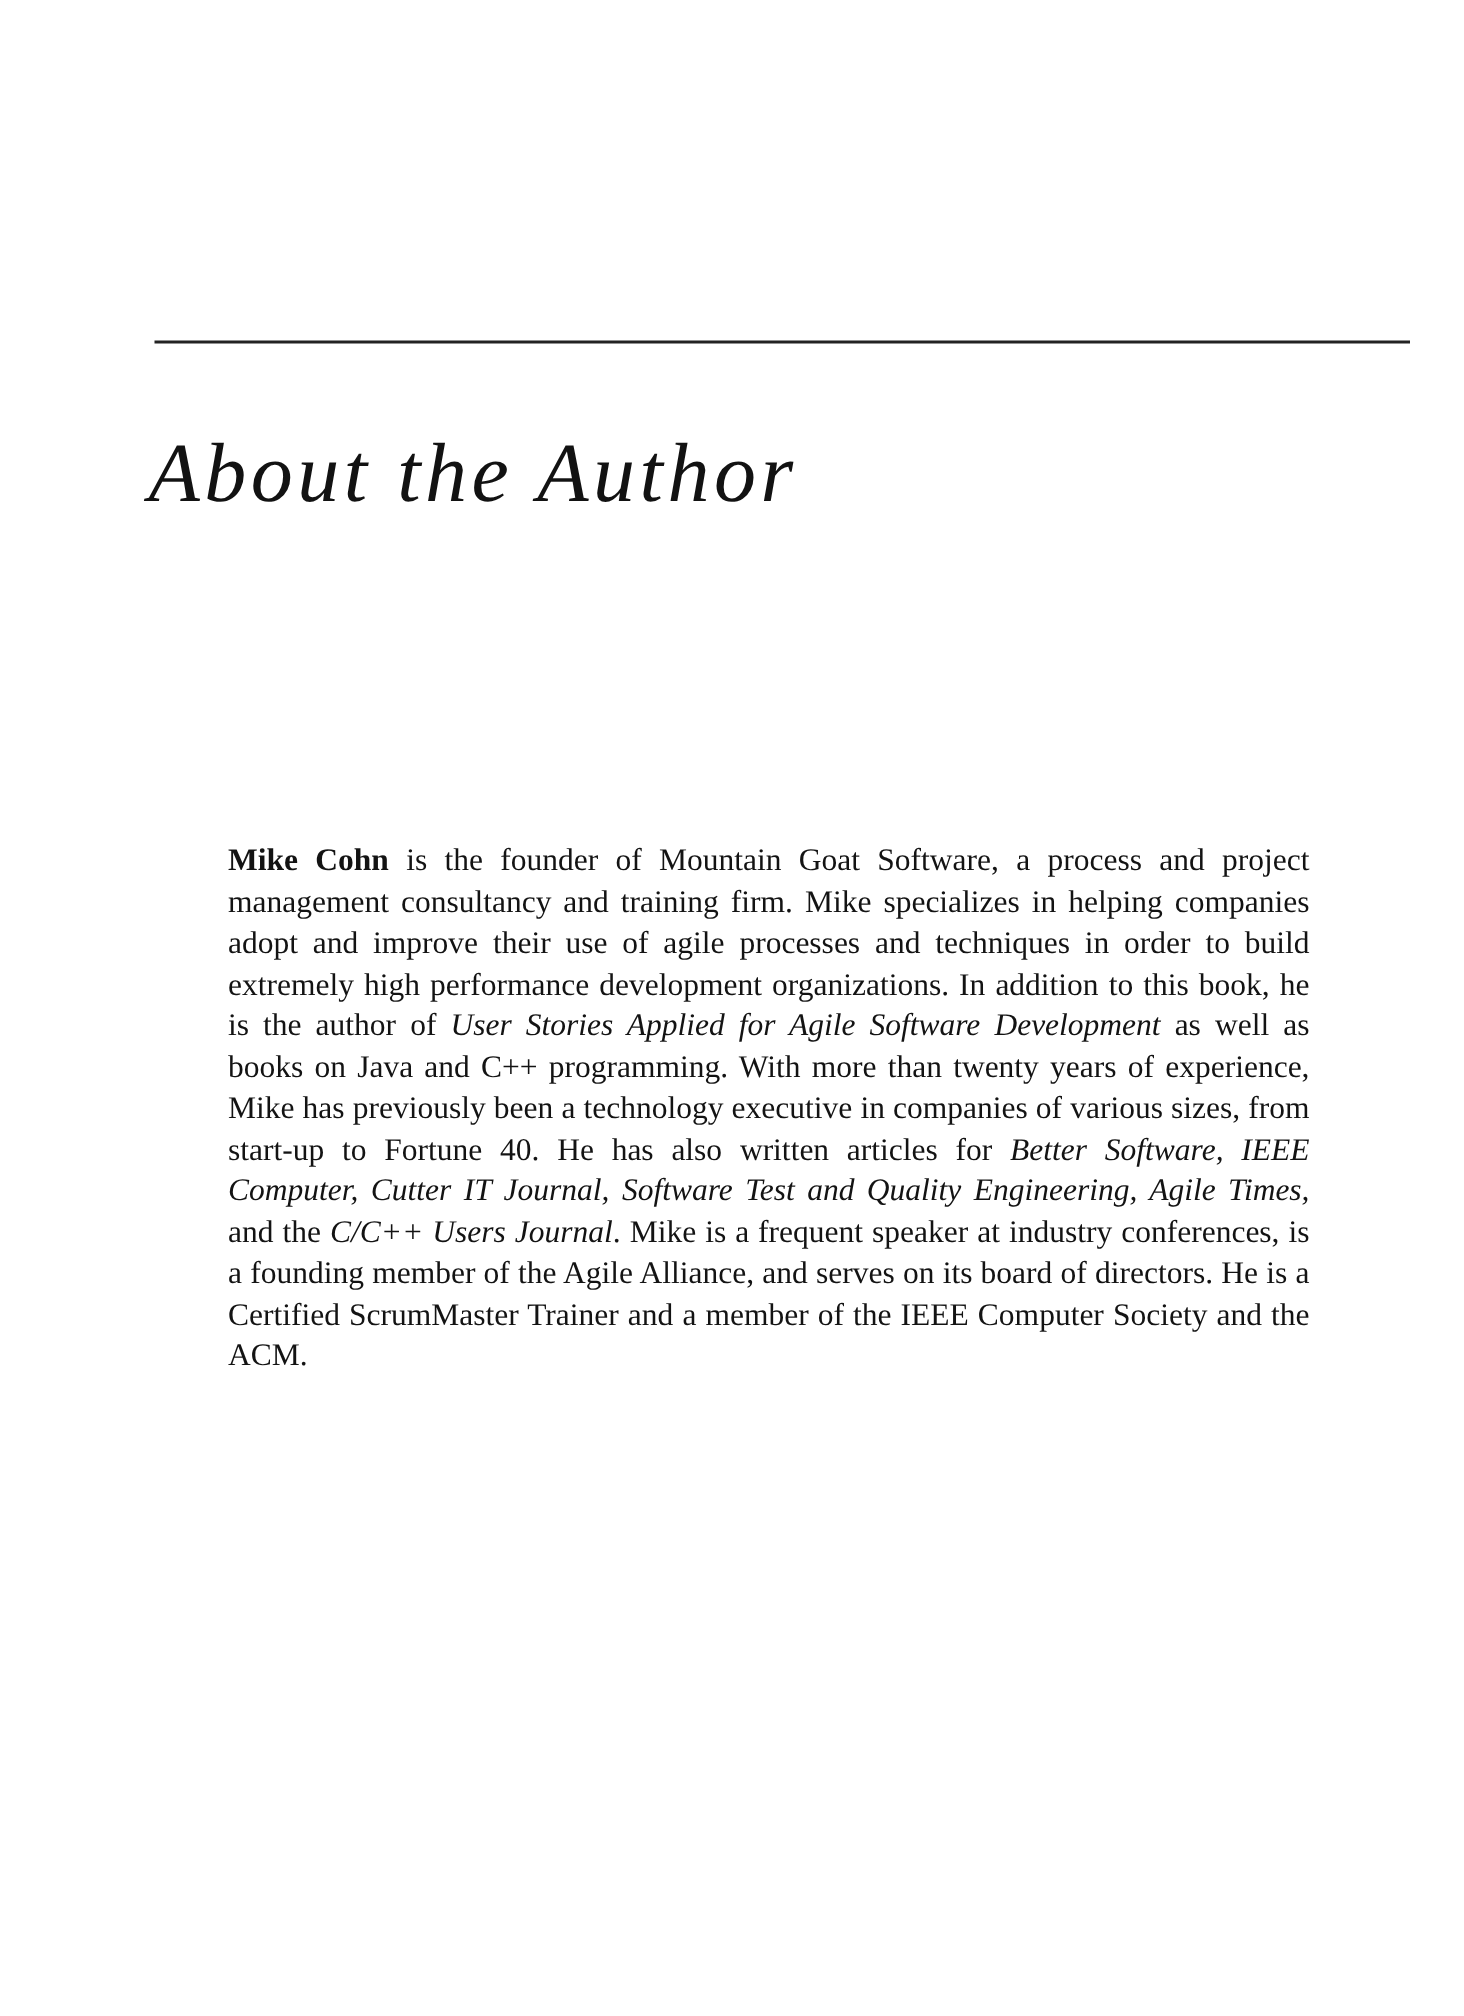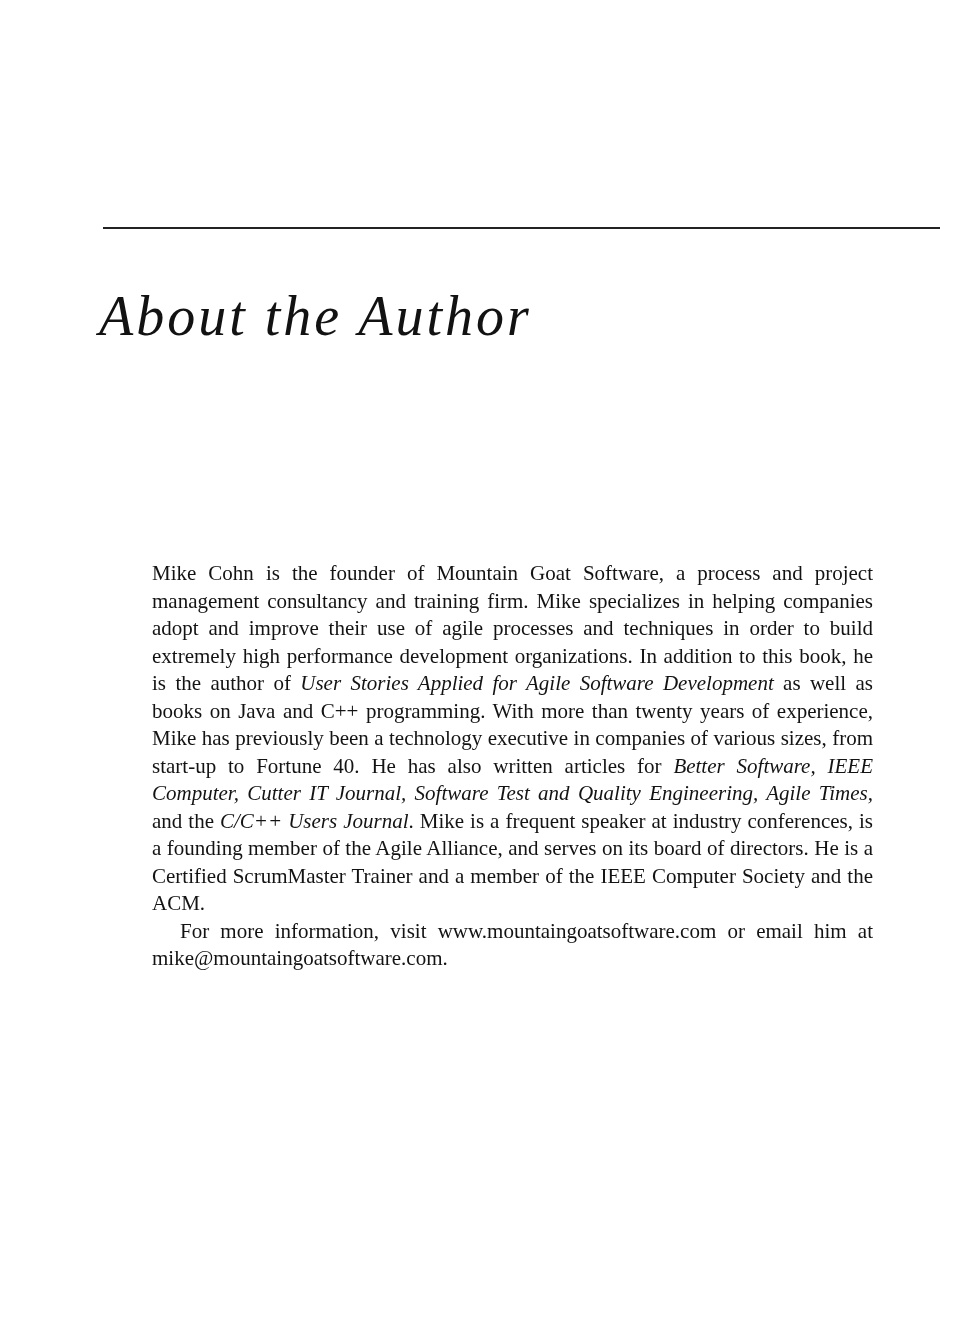--- a/index.html
+++ b/index.html
@@ -47,21 +47,21 @@
     text-align: justify;
     color: #131313;
   }
   .body-block p {
     margin: 0;
     padding: 0;
   }
   .para-contact {
     text-indent: 28px;
   }
-  .run-b { font-weight: 400; }
+  .run-b { font-weight: 700; }
   .run-i { font-style: italic; }
   .folio {
     position: absolute;
     left: 0;
     top: 1252px;
     width: 100%;
     text-align: right;
     font-family: "Liberation Sans", sans-serif;
     font-weight: 700;
     font-size: 19px;
@@ -75,19 +75,18 @@
 <div class="page">
 
   <div class="top-rule"></div>
 
   <h1 class="chapter-title">About the Author</h1>
 
   <div class="body-block">
 
     <p class="para-bio"><span class="run-b">Mike Cohn</span><span> is the founder of Mountain Goat Software, a process and project management consultancy and training firm. Mike specializes in helping companies adopt and improve their use of agile processes and techniques in order to build extremely high performance development organizations. In addition to this book, he is the author of </span><span class="run-i">User Stories Applied for Agile Software Development</span><span> as well as books on Java and C++ programming. With more than twenty years of experience, Mike has previously been a technology executive in companies of various sizes, from start-up to Fortune 40. He has also written articles for </span><span class="run-i">Better Software, IEEE Computer, Cutter IT Journal, Software Test and Quality Engineering, Agile Times,</span><span> and the </span><span class="run-i">C/C++ Users Journal</span><span>. Mike is a frequent speaker at industry conferences, is a founding member of the Agile Alliance, and serves on its board of directors. He is a Certified ScrumMaster Trainer and a member of the IEEE Computer Society and the ACM.</span></p>
 
-    <p class="para-contact"><span>For more information, visit www.mountaingoatsoftware.com or email him at mike@mountaingoatsoftware.com.</span></p>
 
   </div>
 
   <div class="folio">xvii</div>
 
 </div>
 
 </body></html>

